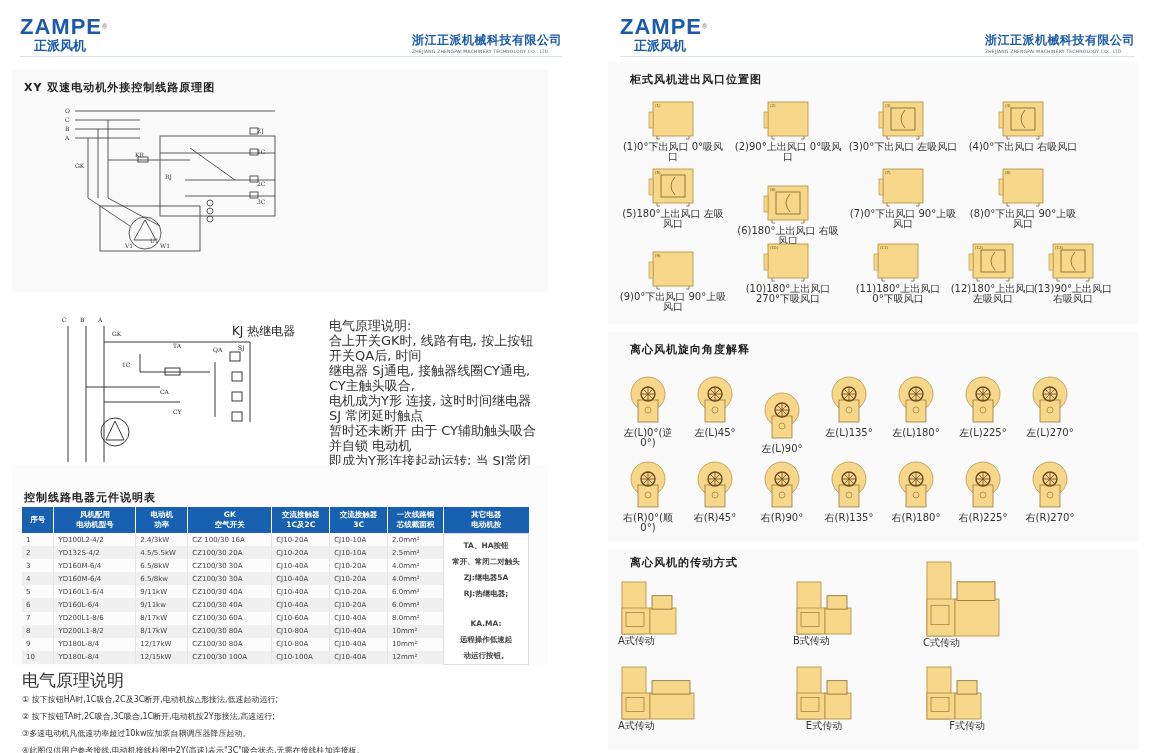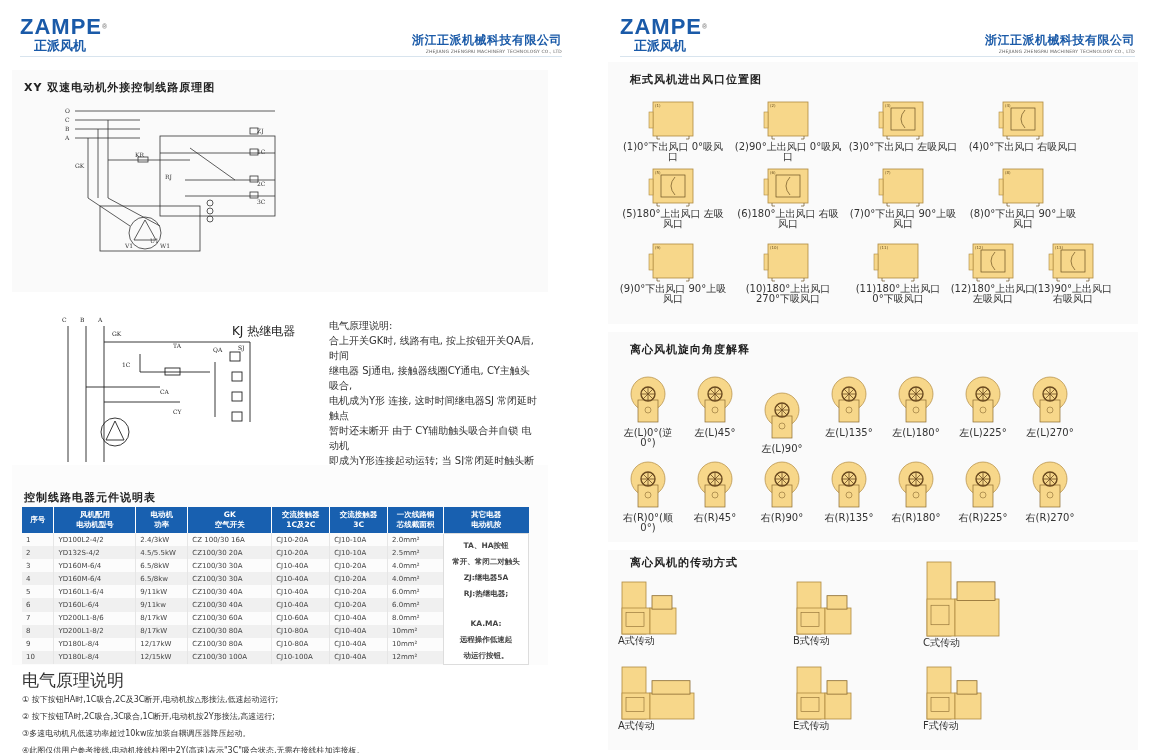--- a/index.html
+++ b/index.html
@@ -4,35 +4,35 @@
 <style>
 *{box-sizing:border-box;margin:0;padding:0}
 body{width:1155px;height:753px;background:#fff;font-family:"DejaVu Sans",sans-serif;color:#333;position:relative;overflow:hidden}
 .page{position:absolute;top:0;height:753px;background:#fff}
 .page.left{left:0;width:578px}
 .page.right{left:578px;width:577px}
 .logo{position:absolute;top:16px;left:20px}
 .logo .brand{font-family:"Liberation Sans",sans-serif;font-weight:900;font-size:22px;letter-spacing:1px;color:#1a5aa8;line-height:22px}
 .logo .reg{font-size:7px;vertical-align:top;color:#888}
 .logo .cn{font-size:13px;font-weight:bold;color:#1a5aa8;margin-left:14px;line-height:16px}
-.company{position:absolute;top:32px;right:16px;text-align:right}
+.company{position:absolute;top:32px;right:16px;text-align:left}
 .company .cn{font-size:12px;font-weight:bold;color:#1a5aa8;letter-spacing:.5px}
 .company .en{font-size:4.5px;color:#666;letter-spacing:.2px}
 .hr{position:absolute;top:56px;left:20px;right:16px;height:1px;background:#d8e4ee}
 .sec{position:absolute;font-weight:bold;font-size:11px;color:#222;letter-spacing:1px}
 .panel{position:absolute;background:#fafafa}
 svg{display:block}
 table.el{position:absolute;left:22px;top:507px;border-collapse:collapse;font-size:7px;font-family:"DejaVu Sans",sans-serif;width:507px}
 table.el th{background:#1860b0;color:#fff;font-weight:bold;font-size:7.5px;line-height:10px;padding:1px 2px;border-left:1px solid #fff;height:26px}
 table.el td{height:13px;padding:0 4px;color:#444;border-left:1px solid #e6e6e6}
 table.el tr:nth-child(even) td.d{background:#f0f0f0}
 table.el td.note{background:#fff;text-align:center;font-weight:bold;font-size:7.5px;line-height:16px;border:1px solid #ddd;vertical-align:middle;padding-top:4px}
 .notes{position:absolute;left:22px;top:672px;font-size:8px;color:#333;line-height:17px}
 .notes .h{font-size:17px;margin-bottom:2px}
-.desc{position:absolute;left:329px;top:318px;width:210px;font-size:10px;line-height:15px;color:#333}
+.desc{position:absolute;left:329px;top:318px;width:210px;font-size:13px;line-height:15px;color:#333}
 .grid-cab .item,.grid-fan .item,.grid-drv .item{position:absolute;text-align:center;font-size:7px;color:#333}
 .cap{font-size:10px;line-height:10px;margin-top:0}
 </style>
 </head>
 <body>
 
 <div class="page left">
   <div class="logo">
     <div class="brand"><span>ZAMPE</span><span class="reg">®</span></div>
     <div class="cn">正派风机</div>
@@ -331,21 +331,21 @@
         <svg width="60" height="44" viewBox="0 0 60 44" style="margin:0 auto">
           <rect x="10" y="4" width="40" height="34" fill="#f7d78a" stroke="#b08a40" stroke-width="0.8"></rect>
           <rect x="6" y="14" width="4" height="16" fill="#f7d78a" stroke="#b08a40" stroke-width="0.6"></rect>
           <rect x="18" y="10" width="24" height="22" fill="none" stroke="#6a5020" stroke-width="0.7"></rect>
           <path d="M32 12 Q24 21 32 30" fill="none" stroke="#6a5020" stroke-width="0.7"></path>
           <path d="M14 38 v3 h3 M46 38 v3 h-3" stroke="#6a5020" fill="none" stroke-width="0.7"></path>
           <text x="12" y="9" font-size="4" fill="#6a5020">(5)</text>
         </svg>
         <div class="cap">(5)180°上出风口 左吸风口</div>
       </div>
-      <div class="item" style="left: 155px; top: 165px; width: 110px;">
+      <div class="item" style="left: 155px; top: 182px; width: 110px;">
         <svg width="60" height="44" viewBox="0 0 60 44" style="margin:0 auto">
           <rect x="10" y="4" width="40" height="34" fill="#f7d78a" stroke="#b08a40" stroke-width="0.8"></rect>
           <rect x="6" y="14" width="4" height="16" fill="#f7d78a" stroke="#b08a40" stroke-width="0.6"></rect>
           <rect x="18" y="10" width="24" height="22" fill="none" stroke="#6a5020" stroke-width="0.7"></rect>
           <path d="M32 12 Q24 21 32 30" fill="none" stroke="#6a5020" stroke-width="0.7"></path>
           <path d="M14 38 v3 h3 M46 38 v3 h-3" stroke="#6a5020" fill="none" stroke-width="0.7"></path>
           <text x="12" y="9" font-size="4" fill="#6a5020">(6)</text>
         </svg>
         <div class="cap">(6)180°上出风口 右吸风口</div>
       </div>
@@ -360,21 +360,21 @@
       </div>
       <div class="item" style="left: 390px; top: 165px; width: 110px;">
         <svg width="60" height="44" viewBox="0 0 60 44" style="margin:0 auto">
           <rect x="10" y="4" width="40" height="34" fill="#f7d78a" stroke="#b08a40" stroke-width="0.8"></rect>
           <rect x="6" y="14" width="4" height="16" fill="#f7d78a" stroke="#b08a40" stroke-width="0.6"></rect>
           <path d="M14 38 v3 h3 M46 38 v3 h-3" stroke="#6a5020" fill="none" stroke-width="0.7"></path>
           <text x="12" y="9" font-size="4" fill="#6a5020">(8)</text>
         </svg>
         <div class="cap">(8)0°下出风口 90°上吸风口</div>
       </div>
-      <div class="item" style="left: 40px; top: 240px; width: 110px;">
+      <div class="item" style="left: 40px; top: 248px; width: 110px;">
         <svg width="60" height="44" viewBox="0 0 60 44" style="margin:0 auto">
           <rect x="10" y="4" width="40" height="34" fill="#f7d78a" stroke="#b08a40" stroke-width="0.8"></rect>
           <rect x="6" y="14" width="4" height="16" fill="#f7d78a" stroke="#b08a40" stroke-width="0.6"></rect>
           <path d="M14 38 v3 h3 M46 38 v3 h-3" stroke="#6a5020" fill="none" stroke-width="0.7"></path>
           <text x="12" y="9" font-size="4" fill="#6a5020">(9)</text>
         </svg>
         <div class="cap">(9)0°下出风口 90°上吸风口</div>
       </div>
       <div class="item" style="left: 155px; top: 240px; width: 110px;">
         <svg width="60" height="44" viewBox="0 0 60 44" style="margin:0 auto">
@@ -603,31 +603,31 @@
       <div class="item" style="left: 40px; top: 665px; text-align: left;">
         <svg width="80" height="56" viewBox="0 0 80 56">
           <rect x="4" y="2" width="24" height="52" fill="#f7d78a" stroke="#b08a40" stroke-width="0.8"></rect>
           <rect x="4" y="28" width="28" height="26" fill="#f7d78a" stroke="#b08a40" stroke-width="0.8"></rect>
           <rect x="8" y="32.48" width="18" height="14" fill="none" stroke="#8a6a30" stroke-width="0.6"></rect>
           <rect x="32" y="28" width="44" height="26" fill="#f7d78a" stroke="#b08a40" stroke-width="0.8"></rect>
           <rect x="34" y="15.680000000000001" width="38" height="13.44" fill="#f7d78a" stroke="#8a6a30" stroke-width="0.8"></rect>
         </svg>
         <div class="cap">A式传动</div>
       </div>
-      <div class="item" style="left: 215px; top: 665px; text-align: left;">
+      <div class="item" style="left: 215px; top: 665px; text-align: center;">
         <svg width="62" height="56" viewBox="0 0 62 56">
           <rect x="4" y="2" width="24" height="52" fill="#f7d78a" stroke="#b08a40" stroke-width="0.8"></rect>
           <rect x="4" y="28" width="28" height="26" fill="#f7d78a" stroke="#b08a40" stroke-width="0.8"></rect>
           <rect x="8" y="32.48" width="18" height="14" fill="none" stroke="#8a6a30" stroke-width="0.6"></rect>
           <rect x="32" y="28" width="26" height="26" fill="#f7d78a" stroke="#b08a40" stroke-width="0.8"></rect>
           <rect x="34" y="15.680000000000001" width="20" height="13.44" fill="#f7d78a" stroke="#8a6a30" stroke-width="0.8"></rect>
         </svg>
         <div class="cap">E式传动</div>
       </div>
-      <div class="item" style="left: 345px; top: 665px; text-align: left;">
+      <div class="item" style="left: 345px; top: 665px; text-align: right;">
         <svg width="62" height="56" viewBox="0 0 62 56">
           <rect x="4" y="2" width="24" height="52" fill="#f7d78a" stroke="#b08a40" stroke-width="0.8"></rect>
           <rect x="4" y="28" width="28" height="26" fill="#f7d78a" stroke="#b08a40" stroke-width="0.8"></rect>
           <rect x="8" y="32.48" width="18" height="14" fill="none" stroke="#8a6a30" stroke-width="0.6"></rect>
           <rect x="32" y="28" width="26" height="26" fill="#f7d78a" stroke="#b08a40" stroke-width="0.8"></rect>
           <rect x="34" y="15.680000000000001" width="20" height="13.44" fill="#f7d78a" stroke="#8a6a30" stroke-width="0.8"></rect>
         </svg>
         <div class="cap">F式传动</div>
       </div>
     </div>

